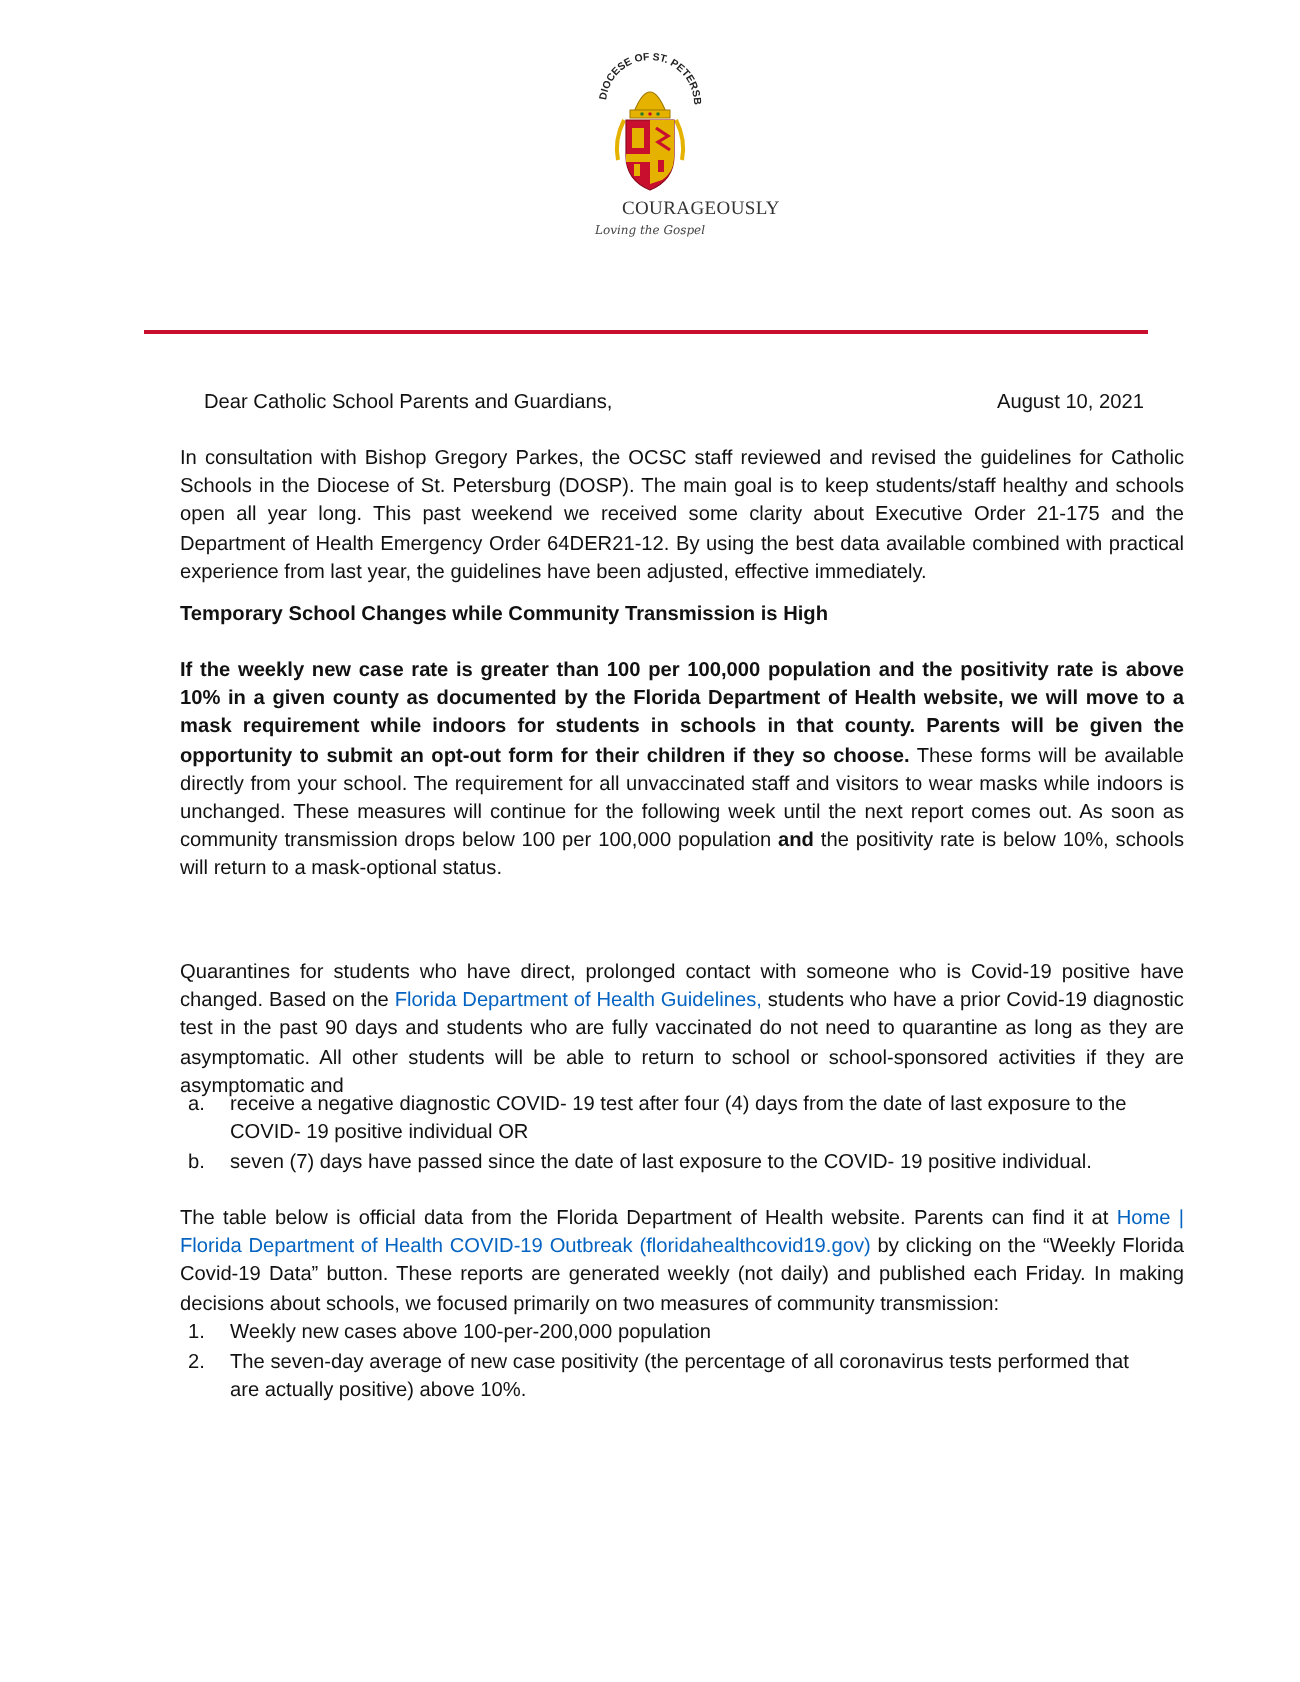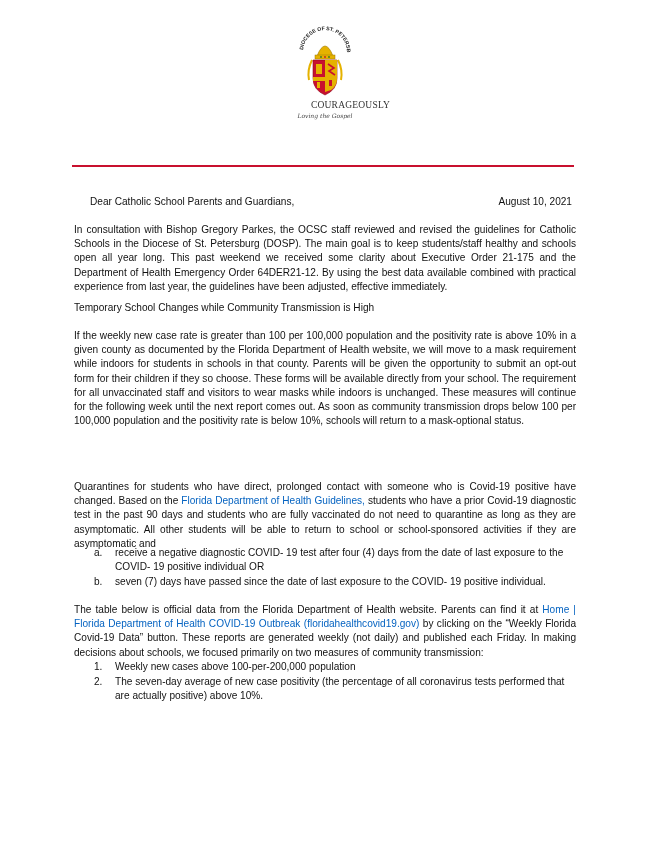--- a/index.html
+++ b/index.html
@@ -15,25 +15,25 @@
 
     .hdr-title { position: absolute; left: 72px; top: 137px; width: 505px; white-space: nowrap;
                  font-family: "Liberation Sans", sans-serif; font-size: 13.2px; color: #d71920; letter-spacing: -0.05px; }
     .hdr-address { position: absolute; left: 72px; top: 153px; width: 505px; white-space: nowrap;
                    font-family: "Liberation Sans", sans-serif; font-size: 9.6px; color: #d71920; }
     .sep { color: #d71920; font-size: 9px; margin: 0 4px; }
     .hdr-title .sep { font-size: 12px; margin: 0 7px; }
     .red-rule { position: absolute; left: 72px; top: 165px; width: 502px; height: 2px; background: #c8102e; }
 
     .body-text { font-family: "Liberation Sans", sans-serif; font-size: 10.1px; color: #111; line-height: 14.2px; }
-    .abs { position: absolute; left: 74px; width: 502px; }
+    .abs { position: absolute; left: 90px; width: 502px; }
     .justify { text-align: justify; }
-    .salutation { position: absolute; left: 74px; top: 195px; padding-left: 16px; }
+    .salutation { position: absolute; left: 86px; top: 195px; padding-left: 16px; }
     .date { position: absolute; right: 78px; top: 195px; }
-    .bold { font-weight: normal; }
+    .bold { font-weight: bold; }
     a.link { color: #0563c1; }
     .ul { }
 
     .list-item { position: absolute; left: 74px; width: 502px; }
     .list-marker { position: absolute; left: 20px; }
     .list-text { position: absolute; left: 41px; width: 461px; }
   </style>
 </head>
 <body>
 

